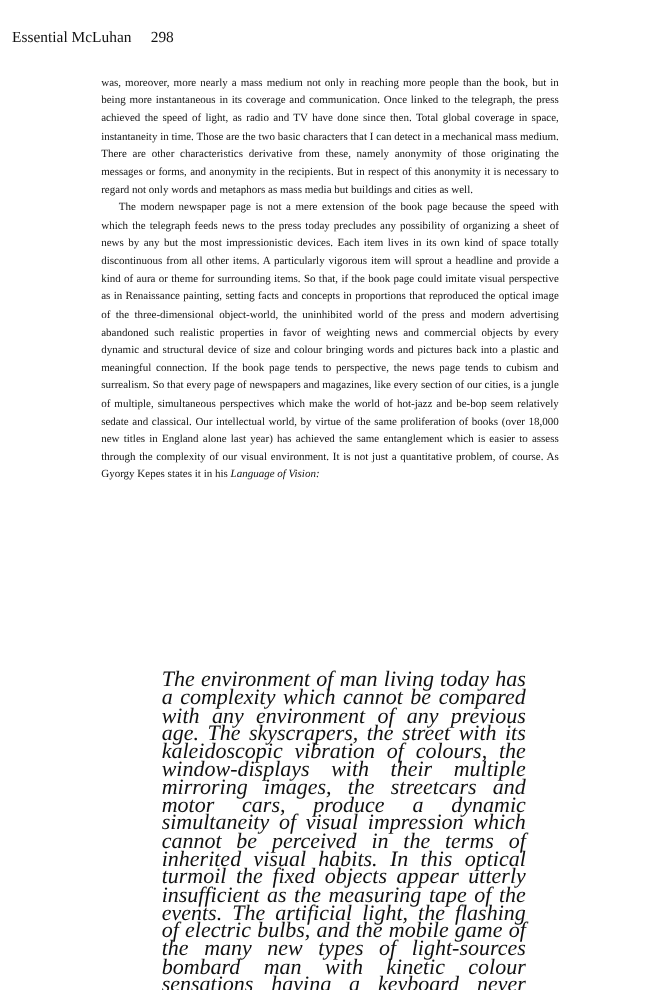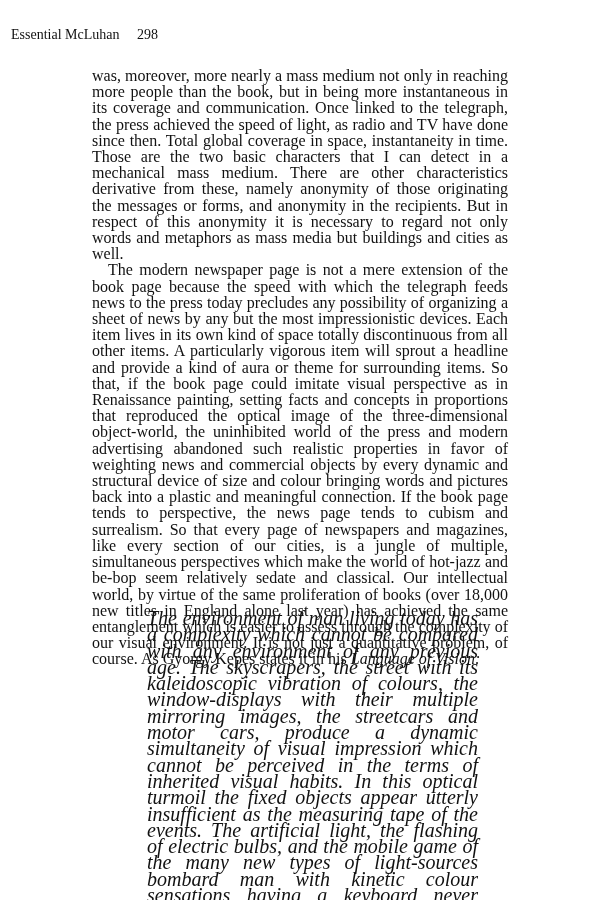--- a/index.html
+++ b/index.html
@@ -23,21 +23,21 @@
       text-align: left;
       font-size: 14px;
       line-height: 16px;
     }
     .page-header .title { margin-right: 14px; }
     .body-text {
       position: absolute;
       top: 68px;
       left: 92px;
       width: 416px;
-      font-size: 16px;
+      font-size: 10px;
       line-height: 16.2px;
       text-align: justify;
     }
     .body-text p {
       margin: 0;
       padding: 0;
     }
     .body-text p.indent {
       text-indent: 16px;
     }

